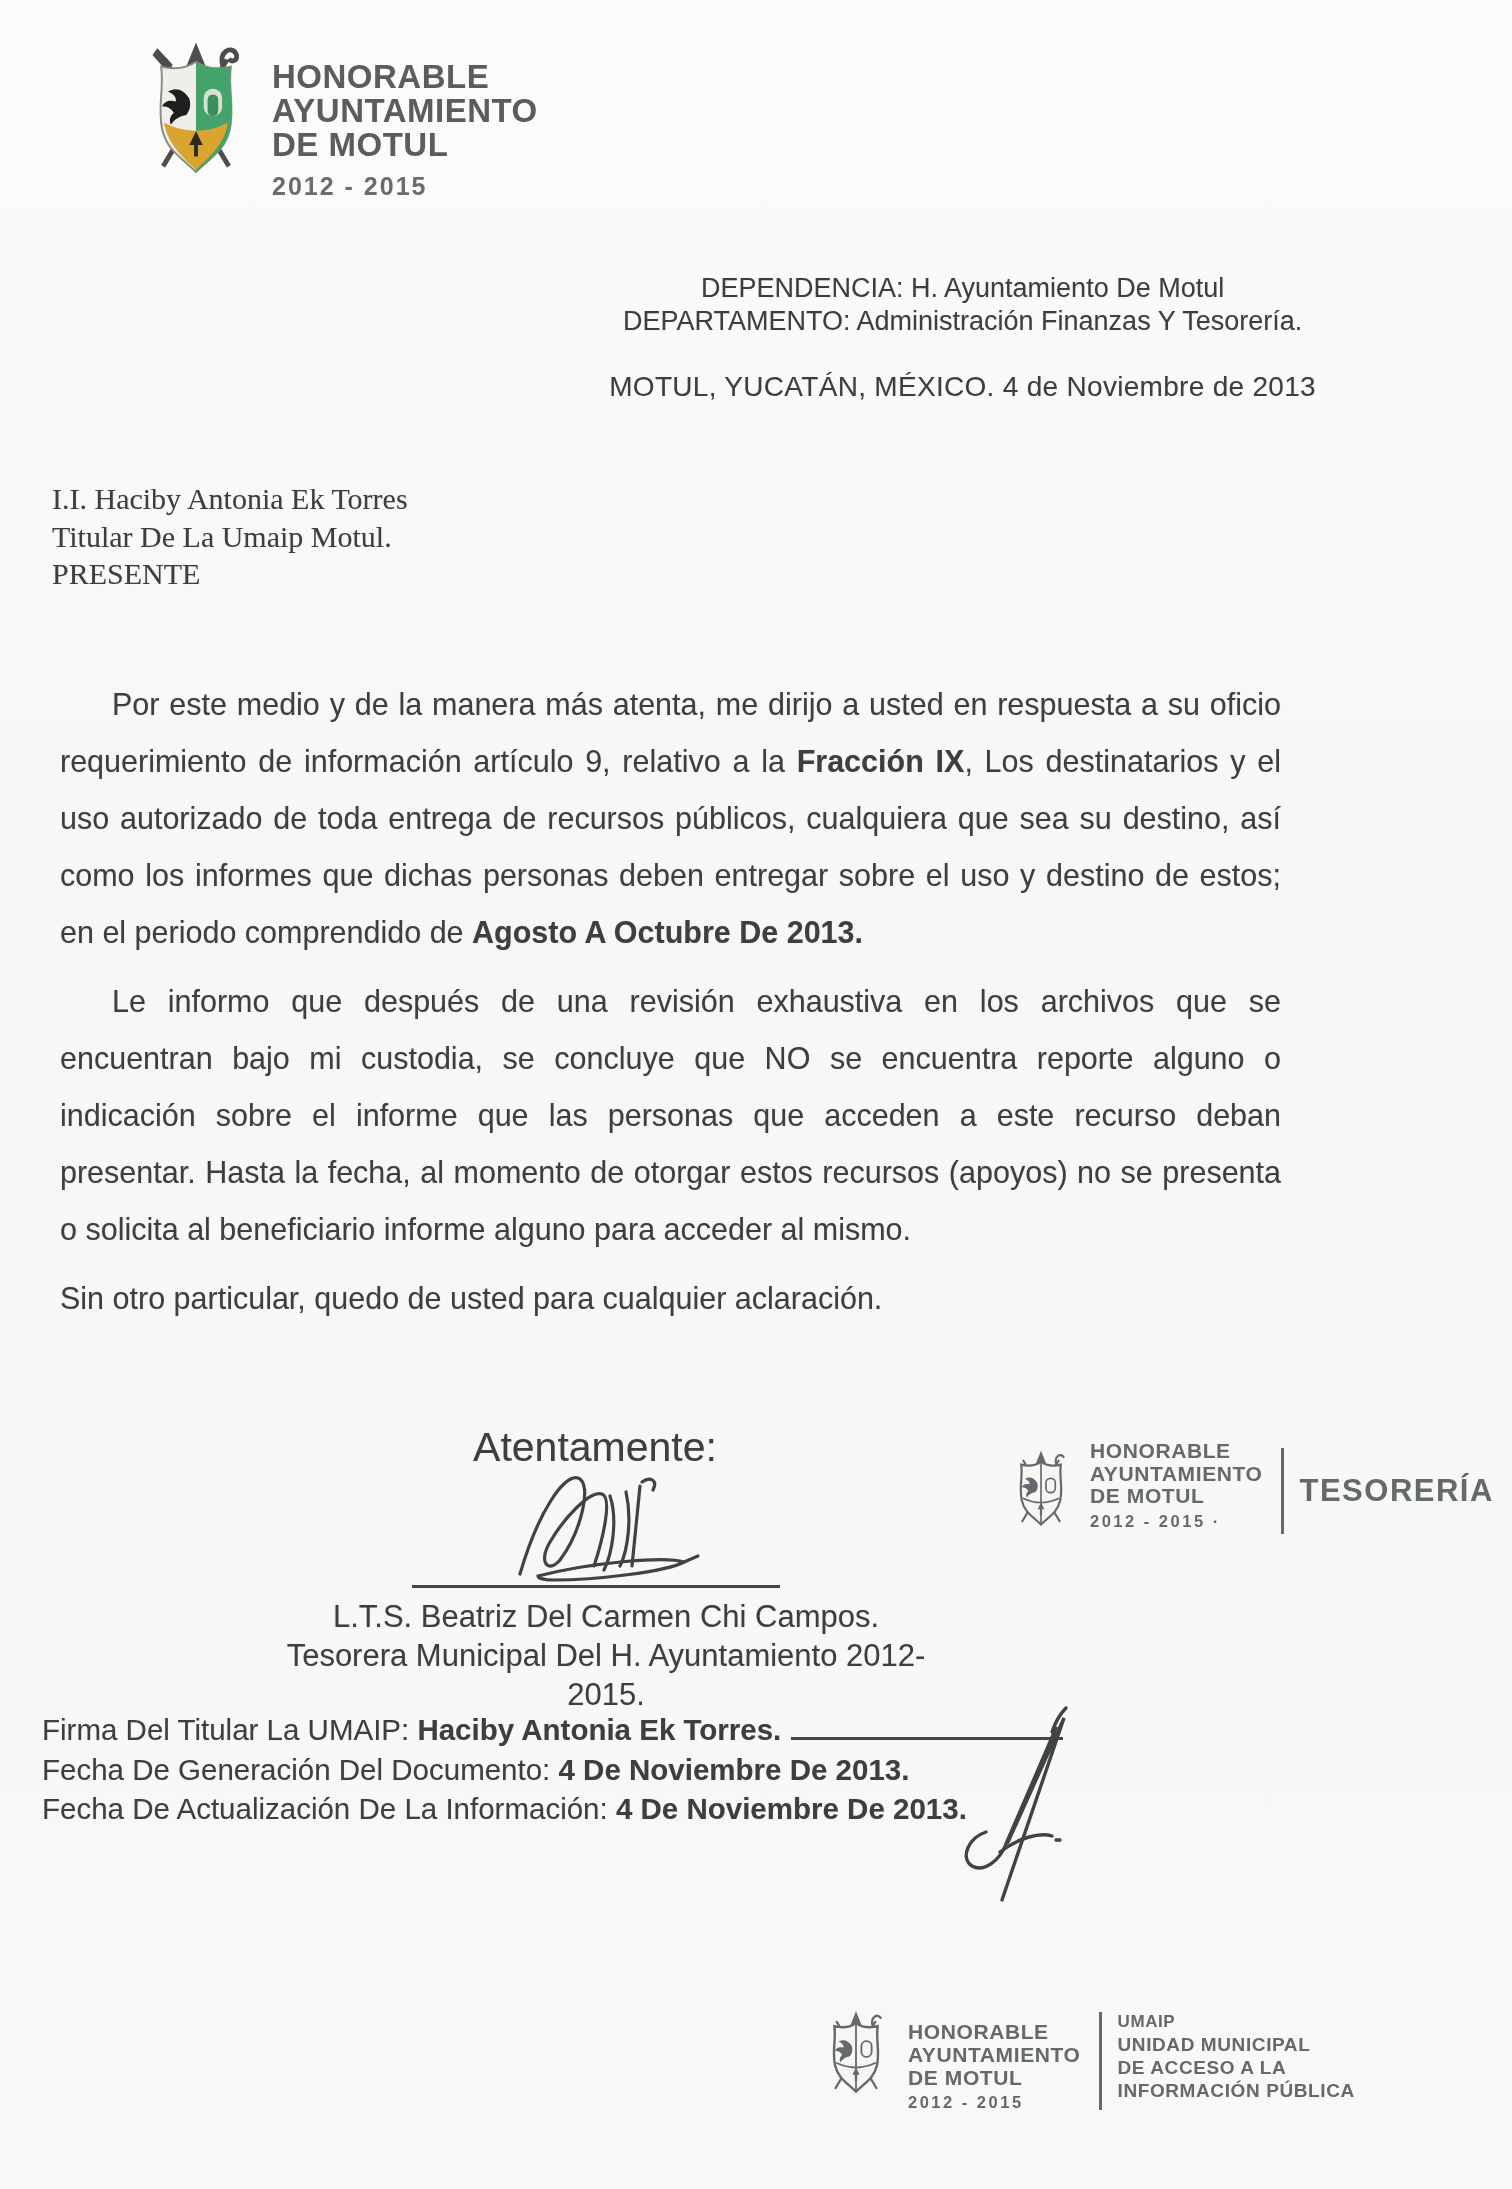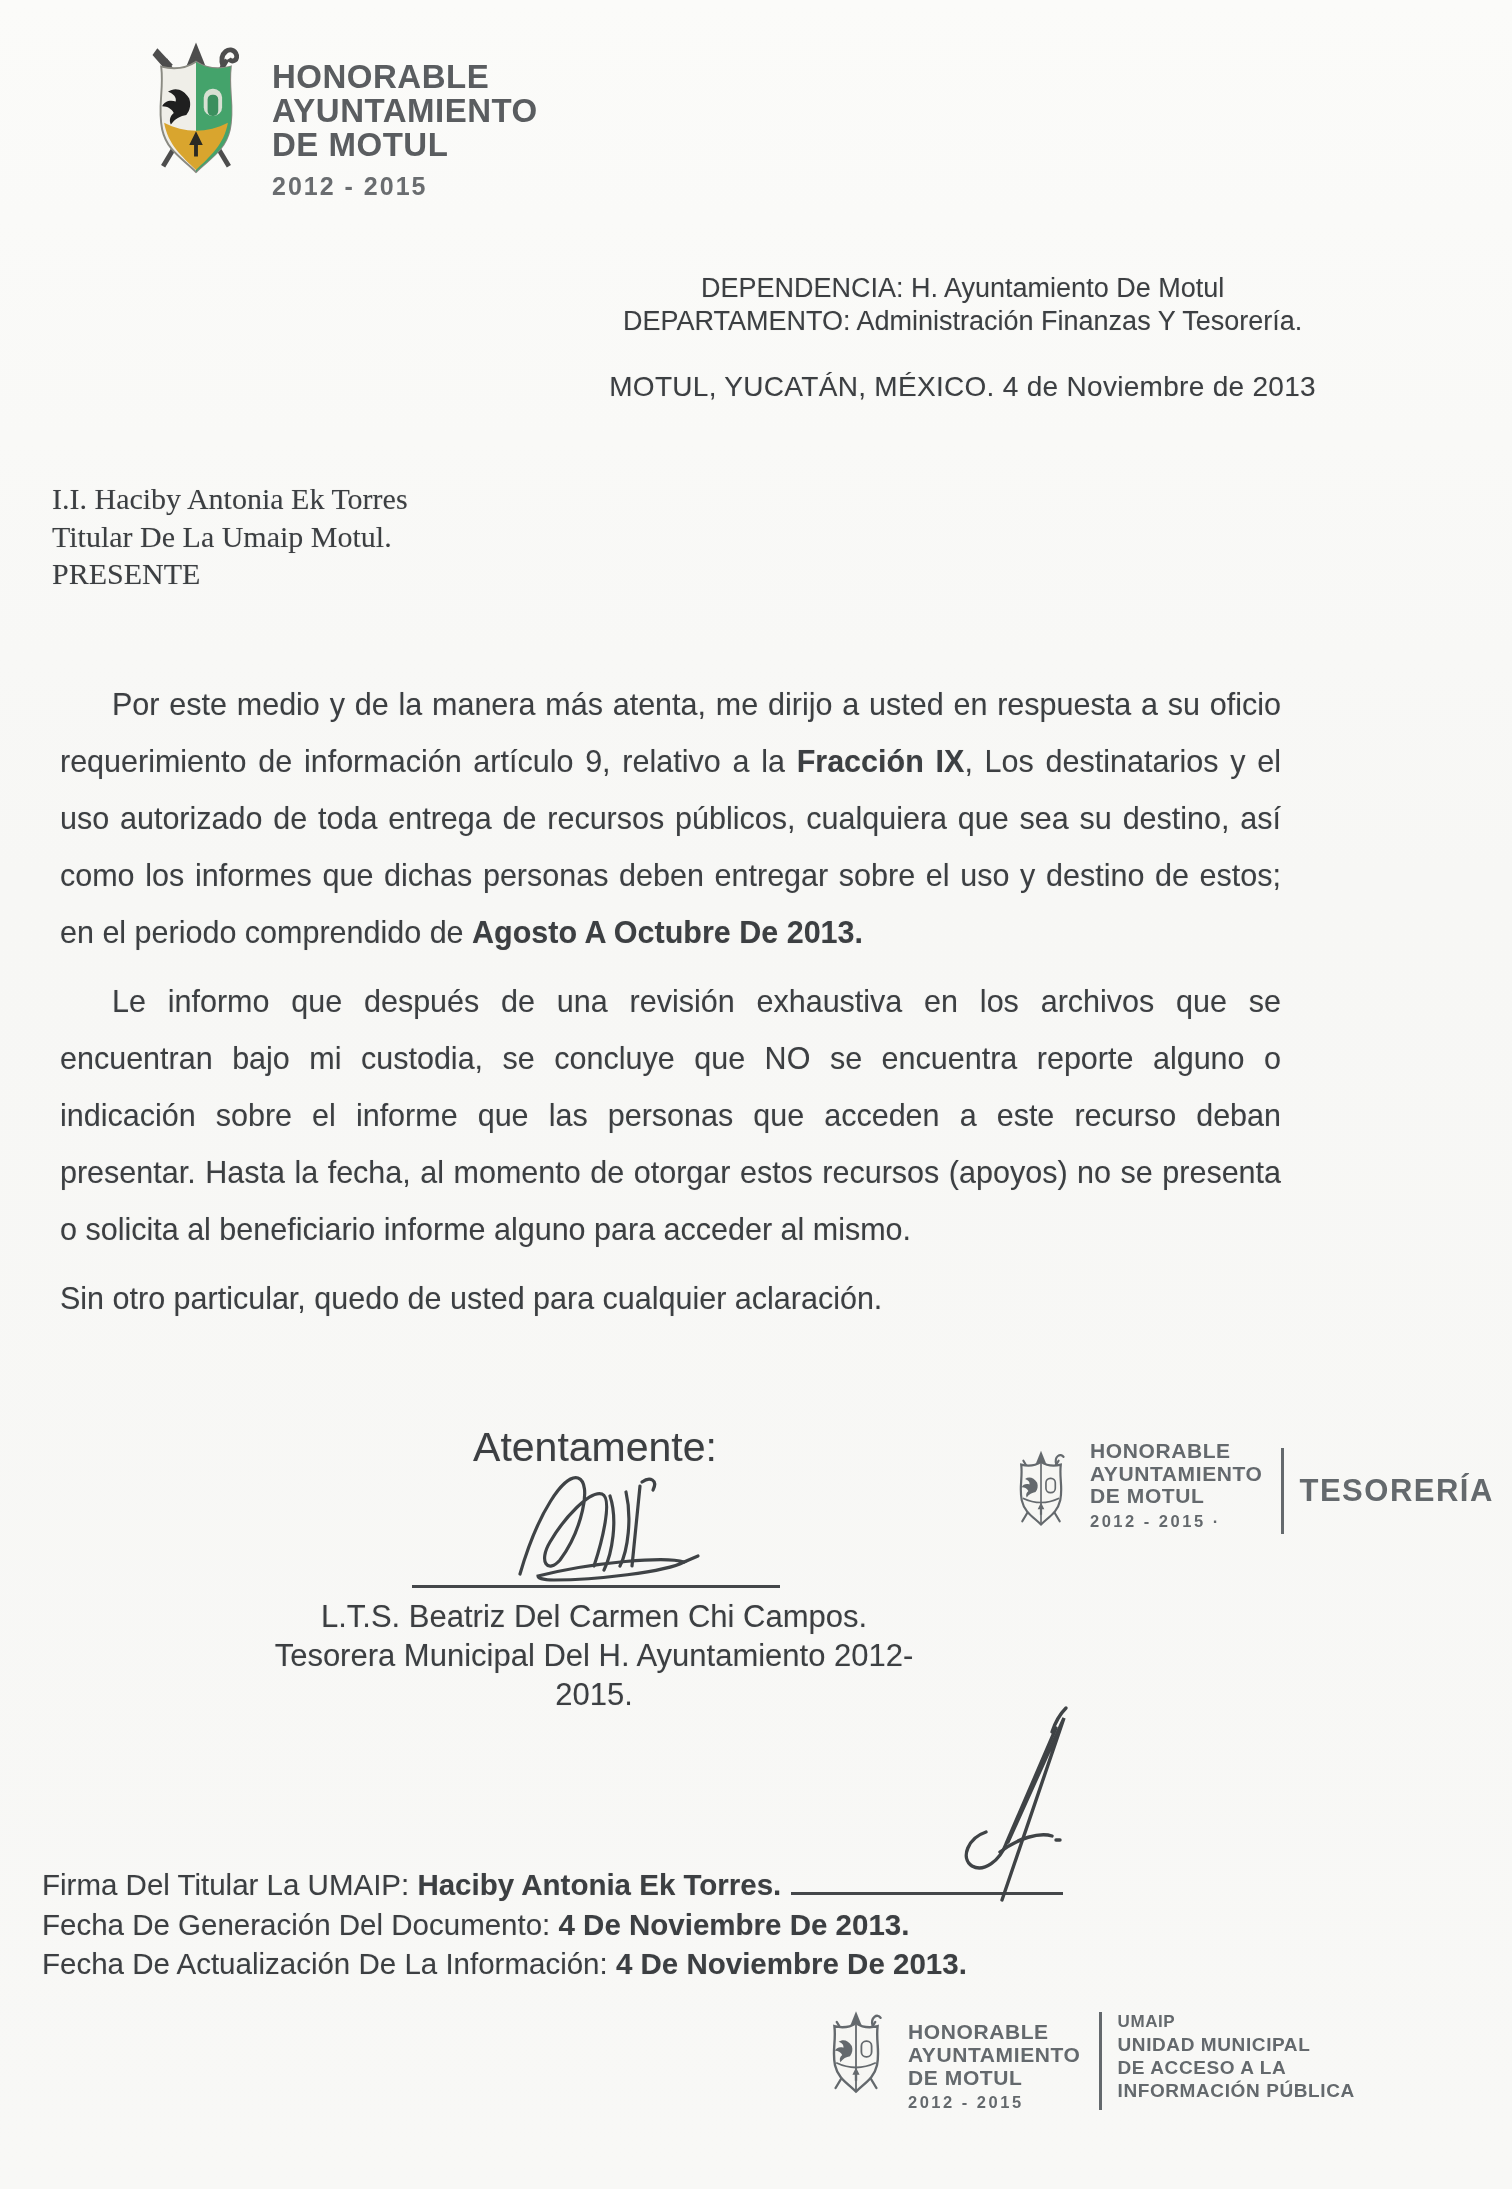--- a/index.html
+++ b/index.html
@@ -24,30 +24,30 @@
   
   .recipient{left:52px;top:480px;font-size:30px;line-height:37.5px;font-family:Liberation Serif, serif;}
   
   .body-text{left:48px;top:664px;width:1245px;font-size:30.5px;line-height:57px;text-align:justify;}
   .body-text p{margin:12px;text-indent:52px;}
   .body-text p.noindent{text-indent:0;}
   
   .atentamente{left:440px;top:1424px;width:310px;text-align:center;font-size:41px;}
   .sig-main{left:498px;top:1462px;width:210px;height:130px;}
   .sig-rule{left:412px;top:1585px;width:368px;border-top:3px solid #44474a;}
-  .signer{left:258px;top:1597px;width:672px;text-align:center;font-size:31px;line-height:39px;}
+  .signer{left:270px;top:1597px;width:672px;text-align:center;font-size:31px;line-height:39px;}
   
   .stamp{color:#5d6266;opacity:.95;display:flex;align-items:flex-start;}
   .stamp-tesoreria{left:1008px;top:1440px;}
   .stamp-org{font-weight:bold;font-size:21px;line-height:22.5px;letter-spacing:.6px;}
   .stamp-period{font-weight:bold;font-size:16.5px;letter-spacing:2.5px;margin-top:4px;}
   .stamp-divider{width:3px;background:#5d6266;}
   .dept-tesoreria{font-weight:bold;font-size:31px;letter-spacing:1.5px;margin-top:33px;}
   
-  .footer-fields{left:42px;top:1865px;font-size:29.5px;line-height:39.5px;}
+  .footer-fields{left:42px;top:1710px;font-size:29.5px;line-height:39.5px;}
   .blank-line{display:inline-block;width:272px;border-bottom:3px solid #44474a;height:26px;margin-left:10px;}
   .sig-bottom{left:948px;top:1700px;width:160px;height:208px;}
   
   .stamp-umaip{left:820px;top:1998px;}
   .umaip-org{font-weight:bold;font-size:21px;line-height:23px;letter-spacing:.6px;}
   .umaip-dept{font-weight:bold;font-size:19px;line-height:23px;letter-spacing:.6px;}
   b{font-weight:bold;}
 </style>
 </head>
 <body>

